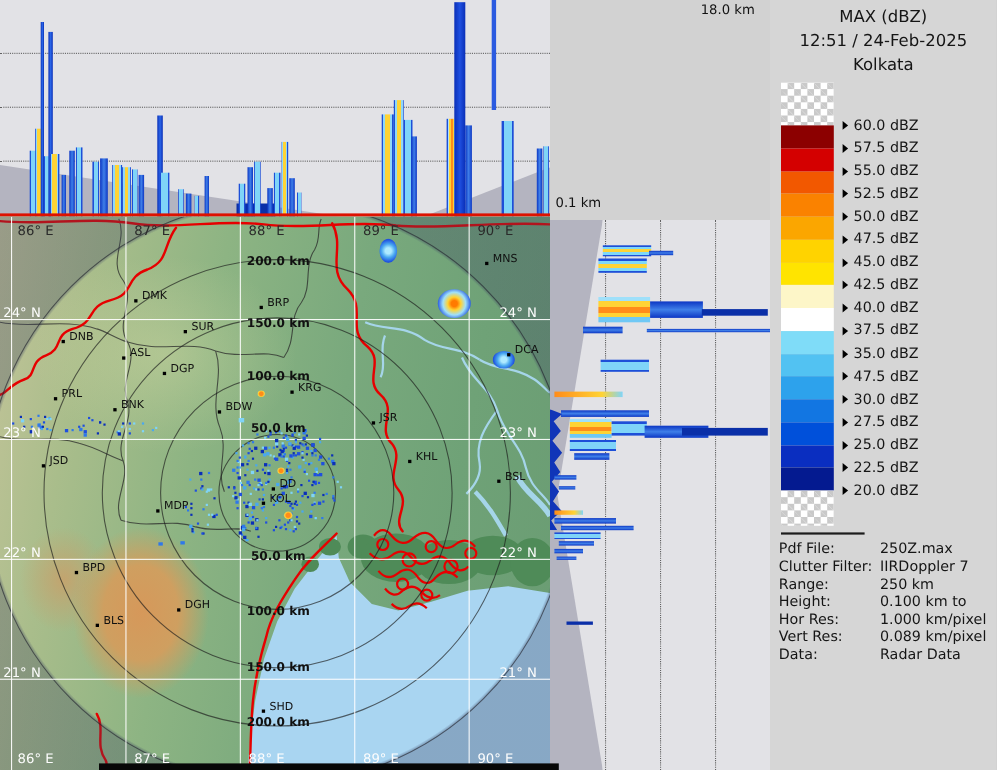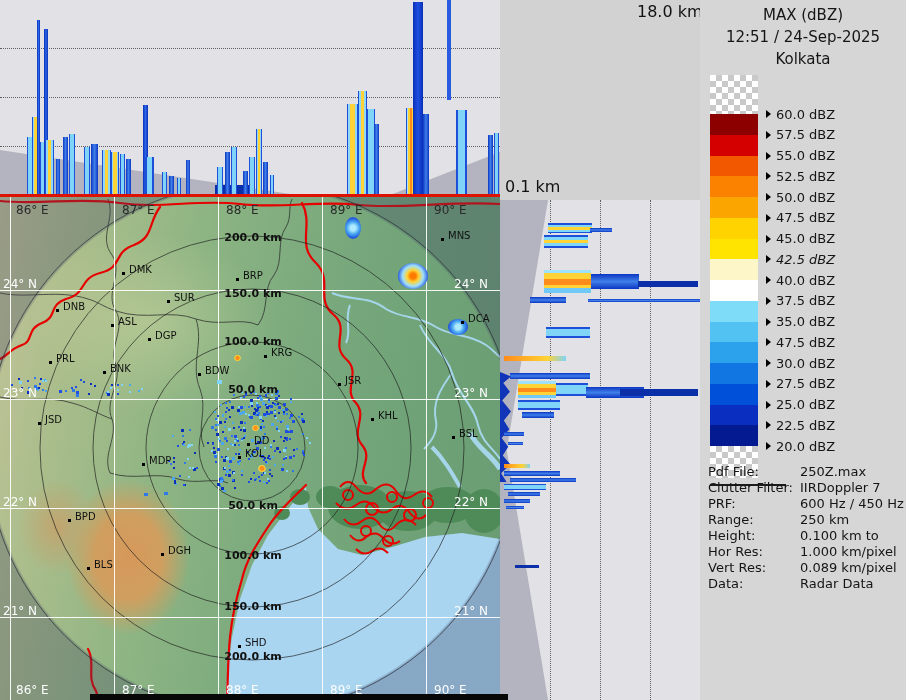--- a/index.html
+++ b/index.html
@@ -6,21 +6,21 @@
   .screen{position:relative;width:906px;height:700px;background:#d2d2d2;overflow:hidden;}
   
   .top-panel{position:absolute;left:0;top:0;width:500px;height:197px;background:#e2e2e6;overflow:hidden;}
   .right-panel{position:absolute;left:500px;top:200px;width:200px;height:500px;background:#e2e2e6;overflow:hidden;}
   .map-panel{position:absolute;left:0;top:197px;width:500px;height:503px;overflow:hidden;background:#7fae7e;}
   .legend-panel{position:absolute;left:700px;top:0;width:206px;height:700px;background:#d6d6d6;}
   .hgrid{position:absolute;left:0;width:100%;height:0;border-top:1px dotted #4a4a4a;opacity:.85;}
   .vgrid{position:absolute;top:0;height:100%;width:0;border-left:1px dotted #4a4a4a;opacity:.85;}
   .wedge{position:absolute;background:#b4b4c0;}
   .red-baseline{position:absolute;left:0;bottom:0;width:100%;height:3px;background:#dd1200;}
-  .axis-label{position:absolute;font-size:16px;color:#111;}
+  .axis-label{position:absolute;font-size:12px;color:#111;}
   
   .tbar{position:absolute;}
   .b-blue{background:linear-gradient(to right,#0c36c4,#3f7fe8 50%,#0c36c4);}
   .b-darkblue{background:#0a2fa8;}
   .b-cyan{background:linear-gradient(to right,#1d4fd8 0 18%,#7fd4f8 18% 82%,#1d4fd8 82%);}
   .b-yellow{background:linear-gradient(to right,#1d4fd8 0 12%,#8fd8f8 12% 28%,#ffd335 28% 72%,#8fd8f8 72% 88%,#1d4fd8 88%);}
   .b-orange{background:linear-gradient(to right,#1d4fd8 0 10%,#aee2fa 10% 25%,#ffd335 25% 45%,#ff8c1a 45% 62%,#ffd335 62% 75%,#aee2fa 75% 90%,#1d4fd8 90%);}
   .b-spike{background:linear-gradient(to right,#0a2fb8,#2a66e8,#0a2fb8);}
   .b-spiketall{background:linear-gradient(to right,#0a2fb8,#1e4fe0 50%,#0a2fb8);}
   .b-linetop{background:#2a5ae0;}
@@ -62,21 +62,21 @@
   .legend-title{position:absolute;left:0;top:4px;width:206px;text-align:center;font-size:15px;line-height:22px;color:#151515;}
   .colorbar{position:absolute;left:10px;top:75px;width:48px;}
   .cb-block{width:48px;}
   .checker{background-color:#fff;
     background-image:linear-gradient(45deg,#c9c9c9 25%,transparent 25%,transparent 75%,#c9c9c9 75%),
                      linear-gradient(45deg,#c9c9c9 25%,transparent 25%,transparent 75%,#c9c9c9 75%);
     background-position:0 0,6px 6px;background-size:12px 12px;}
   .legend-entry{position:absolute;left:66px;height:16px;display:flex;align-items:center;font-size:13px;color:#151515;white-space:nowrap;}
   .tri{width:0;height:0;border-left:5px solid #000;border-top:4px solid transparent;border-bottom:4px solid transparent;display:inline-block;margin-right:5px;}
   .sep{position:absolute;left:10px;top:484px;width:76px;height:2px;background:#1c1c1c;}
-  .meta{position:absolute;left:8px;top:464px;width:196px;font-size:13px;line-height:16px;color:#151515;}
+  .meta{position:absolute;left:8px;top:492px;width:196px;font-size:13px;line-height:16px;color:#151515;}
   .meta .row{display:flex;}
   .meta .lbl{display:inline-block;min-width:92px;}
   .meta .val{white-space:nowrap;}
   .bottom-bar{position:absolute;left:90px;top:694px;width:418px;height:6px;background:#070707;}
 </style>
 </head>
 <body>
 
 <div class="screen">
 
@@ -750,21 +750,21 @@
         <div class="tbar h-blue" style="left: 8px; top: 292px; width: 32px; height: 4px;"></div>
         <div class="tbar h-blue" style="left: 4px; top: 299px; width: 26px; height: 4px;"></div>
         <div class="tbar h-blue" style="left: 6px; top: 306px; width: 18px; height: 3px;"></div>
         <div class="tbar h-dark" style="left: 15px; top: 365px; width: 24px; height: 3px;"></div>
       </div>
   </div>
 
   <div class="legend-panel">
     <div class="legend-title">
       <div>MAX (dBZ)</div>
-      <div>12:51 / 24-Sep-2025</div>
+      <div>12:51 / 24-Feb-2025</div>
       <div>Kolkata</div>
     </div>
     <div class="colorbar" id="colorbar">
         <div class="cb-block checker" style="height: 39px;"></div>
         <div class="cb-block" style="height: 20.75px; background: rgb(140, 0, 0);"></div>
         <div class="cb-block" style="height: 20.75px; background: rgb(212, 0, 0);"></div>
         <div class="cb-block" style="height: 20.75px; background: rgb(242, 88, 0);"></div>
         <div class="cb-block" style="height: 20.75px; background: rgb(250, 130, 0);"></div>
         <div class="cb-block" style="height: 20.75px; background: rgb(251, 166, 0);"></div>
         <div class="cb-block" style="height: 20.75px; background: rgb(255, 211, 0);"></div>
@@ -802,21 +802,21 @@
           <span>50.0 dBZ</span>
         </div>
         <div class="legend-entry" style="top: 209.75px;">
           <div class="tri"></div>
           <span>47.5 dBZ</span>
         </div>
         <div class="legend-entry" style="top: 230.5px;">
           <div class="tri"></div>
           <span>45.0 dBZ</span>
         </div>
-        <div class="legend-entry" style="top: 251.25px; font-style: italic;">
+        <div class="legend-entry" style="top: 251.25px;">
           <div class="tri"></div>
           <span>42.5 dBZ</span>
         </div>
         <div class="legend-entry" style="top: 272px;">
           <div class="tri"></div>
           <span>40.0 dBZ</span>
         </div>
         <div class="legend-entry" style="top: 292.75px;">
           <div class="tri"></div>
           <span>37.5 dBZ</span>
@@ -854,24 +854,20 @@
     <div class="meta" id="metadata">
         <div class="row">
           <span class="lbl">Pdf File:</span>
           <span class="val">250Z.max</span>
         </div>
         <div class="row">
           <span class="lbl">Clutter Filter:</span>
           <span class="val">IIRDoppler 7</span>
         </div>
         <div class="row">
-          <span class="lbl">PRF:</span>
-          <span class="val">600 Hz / 450 Hz</span>
-        </div>
-        <div class="row">
           <span class="lbl">Range:</span>
           <span class="val">250 km</span>
         </div>
         <div class="row">
           <span class="lbl">Height:</span>
           <span class="val">0.100 km to</span>
         </div>
         <div class="row">
           <span class="lbl">Hor Res:</span>
           <span class="val">1.000 km/pixel</span>

